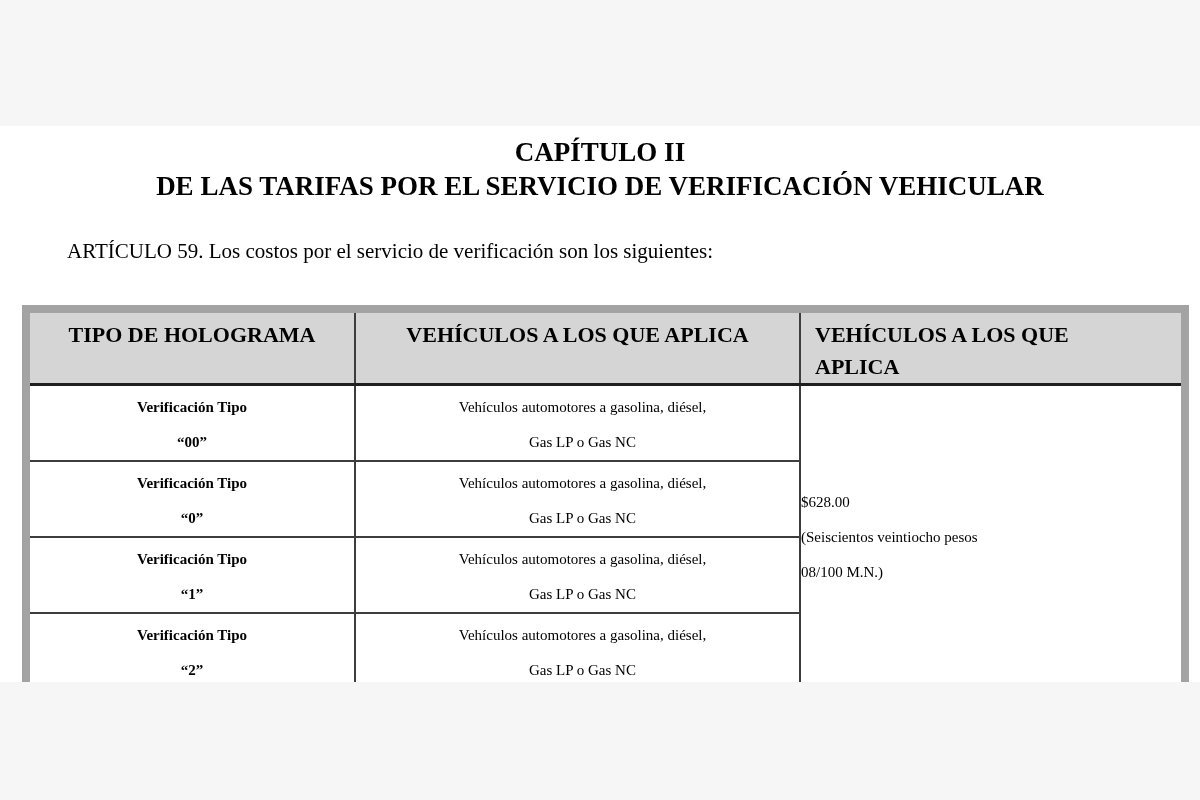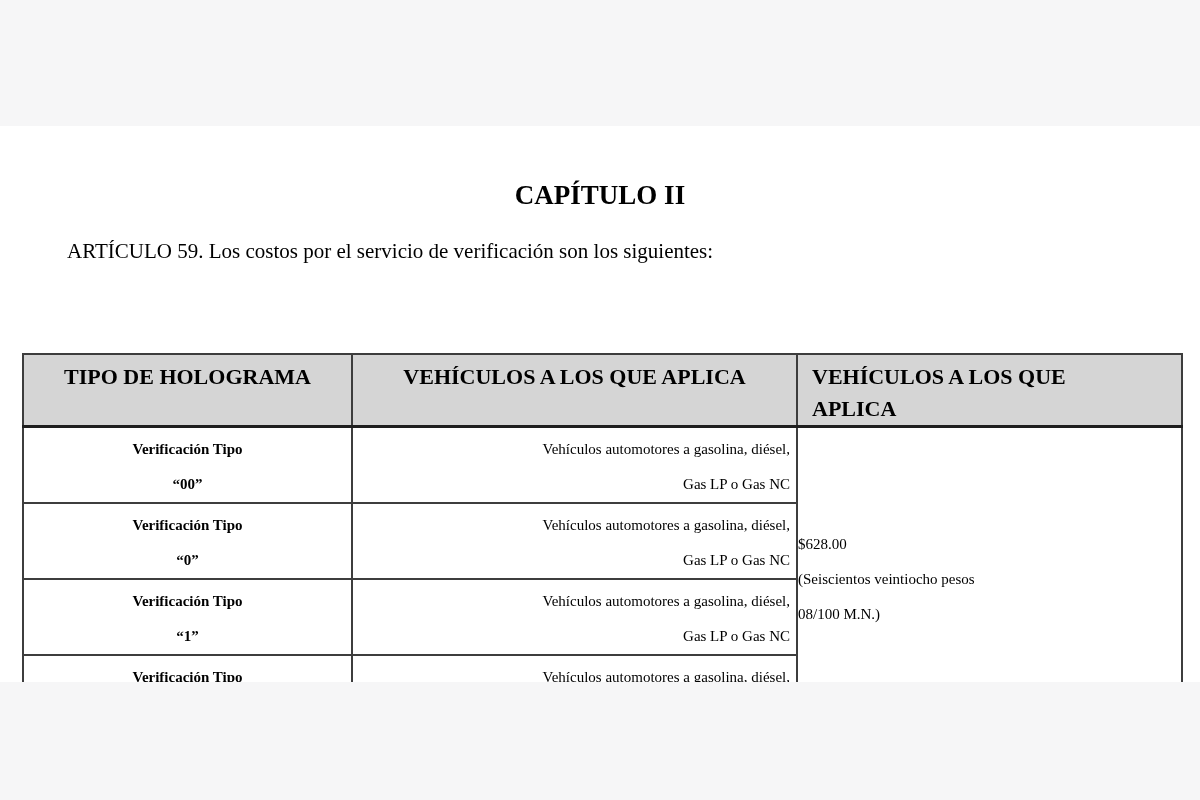--- a/index.html
+++ b/index.html
@@ -29,41 +29,40 @@
   .doc-title {
     position: absolute;
     top: 9px;
     left: 0;
     right: 0;
     text-align: center;
     font-size: 27px;
     font-weight: bold;
     line-height: 34px;
   }
-  .doc-title .title-line { display: block; white-space: nowrap; margin-top: 43px; }
+  .doc-title .title-line { display: block; white-space: nowrap; }
   .article {
     position: absolute;
     top: 112px;
     left: 67px;
     right: 40px;
     font-size: 21px;
     line-height: 26px;
     white-space: nowrap;
   }
   .article-label { font-weight: normal; }
   table.tariff-table {
     position: absolute;
     top: 179px;
     left: 22px;
     width: 1159px;
     border-collapse: collapse;
     table-layout: fixed;
     background: #ffffff;
-    border: 2px solid #a3a3a3;
-    margin-top: 48px;
+    border: 8px solid #a3a3a3;
   }
   .tariff-table th,
   .tariff-table td {
     border: 2px solid #3d3d3d;
   }
   .tariff-table thead th {
     background: #d5d5d5;
     border-bottom: 3px solid #1f1f1f;
     height: 66px;
     font-size: 22px;
@@ -76,39 +75,40 @@
   .th-left { text-align: left; padding-left: 14px; }
   .th-left .th-inner { width: 330px; }
   .tariff-table tbody td {
     height: 68px;
     font-size: 15px;
     vertical-align: top;
     padding-top: 4px;
     line-height: 35px;
   }
   .cell-tipo { text-align: center; font-weight: bold; }
-  .cell-veh { text-align: right; padding-left: 16px; padding-right: 6px; }
+  .cell-veh { text-align: center; padding-left: 16px; padding-right: 6px; }
   .cell-tarifa {
     text-align: left;
     vertical-align: middle !important;
     padding-top: 0 !important;
     font-weight: normal;
   }
   .line { display: block; white-space: nowrap; }
   .cell-veh .line { white-space: nowrap; }
 </style>
 </head>
 <body>
 
 <div class="band band-top"></div>
 
 <div class="page">
 
   <h1 class="doc-title">
     <span class="title-line">CAPÍTULO II</span>
+    <span class="title-line">DE LAS TARIFAS POR EL SERVICIO DE VERIFICACIÓN VEHICULAR</span>
   </h1>
 
   <p class="article">
     <span class="article-label">ARTÍCULO 59.</span>
     <span class="article-text">Los costos por el servicio de verificación son los siguientes:</span>
   </p>
 
   <table class="tariff-table">
     <colgroup>
       <col style="width:329px">

